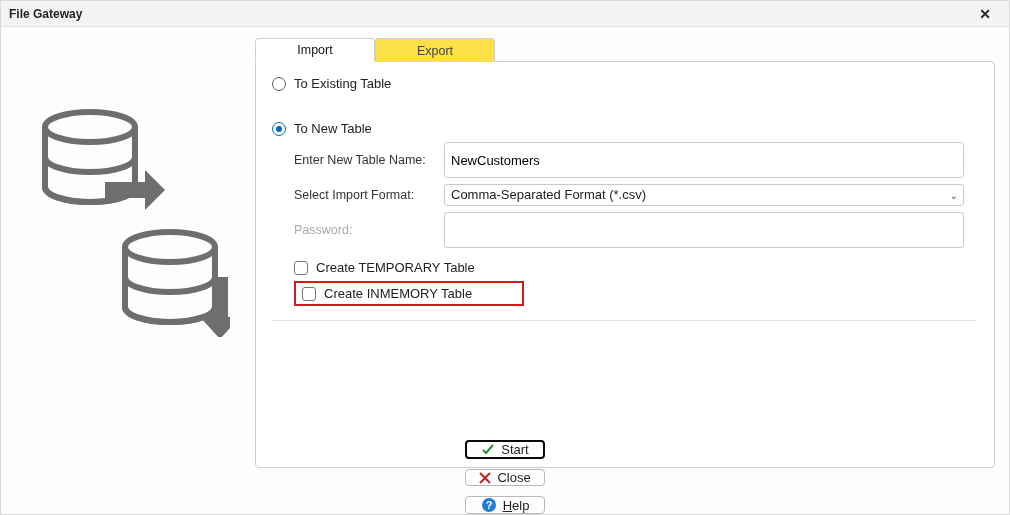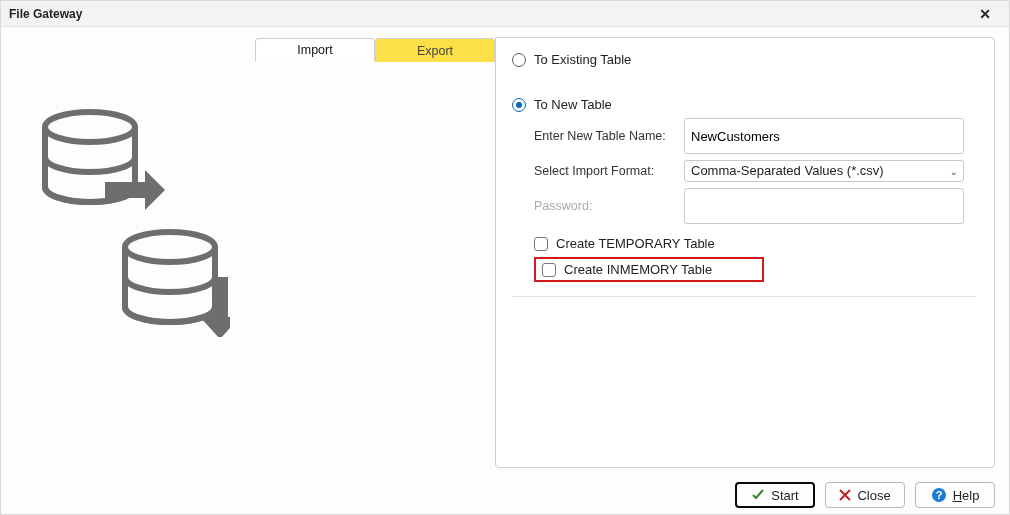--- a/index.html
+++ b/index.html
@@ -69,21 +69,21 @@
   .panel {
     border: 1px solid #cfcfcf;
     background:#ffffff;
     flex:1;
     padding: 14px 18px 10px 16px;
     border-radius: 0 4px 4px 4px;
   }
   .content-col {
     flex:1;
     display:flex;
-    flex-direction:row;
+    flex-direction:column;
   }
   .radio-row, .chk-row {
     display:flex;
     align-items:center;
     gap:8px;
   }
   .radio-outer {
     width:14px;height:14px;border-radius:50%;
     border:1.5px solid #5a5a5a; display:flex;align-items:center;justify-content:center;
     background:#fff;
@@ -149,20 +149,21 @@
     border:none; border-top:1px solid #e1e1e1; margin:12px 0;
   }
   .footer {
     height: 38px;
     display:flex;
     align-items:center;
     justify-content:flex-end;
     gap:10px;
     padding: 0 14px;
     background:#fdfdfd;
+    flex-direction:column;
   }
   .btn {
     height: 26px;
     min-width: 80px;
     border:1px solid #b8b8b8;
     border-radius:4px;
     background:#fefefe;
     display:flex;align-items:center;justify-content:center;
     gap:6px;
     padding: 0 10px;
@@ -234,21 +235,21 @@
       </div>
 
       <div class="form-row indent">
         <span class="form-label">Enter New Table Name:</span>
         <input class="text-input" value="NewCustomers" style="">
       </div>
 
       <div class="form-row indent">
         <span class="form-label">Select Import Format:</span>
         <div class="select-wrap">
-          <div class="select"><span>Comma-Separated Values  (*.csv)</span></div>
+          <div class="select"><span>Comma-Separated Format  (*.csv)</span></div>
           <span class="select-caret">⌄</span>
         </div>
       </div>
 
 
       <div class="form-row indent">
         <span class="form-label disabled">Password:</span>
         <input class="text-input" type="password" value="" style="">
       </div>
 

